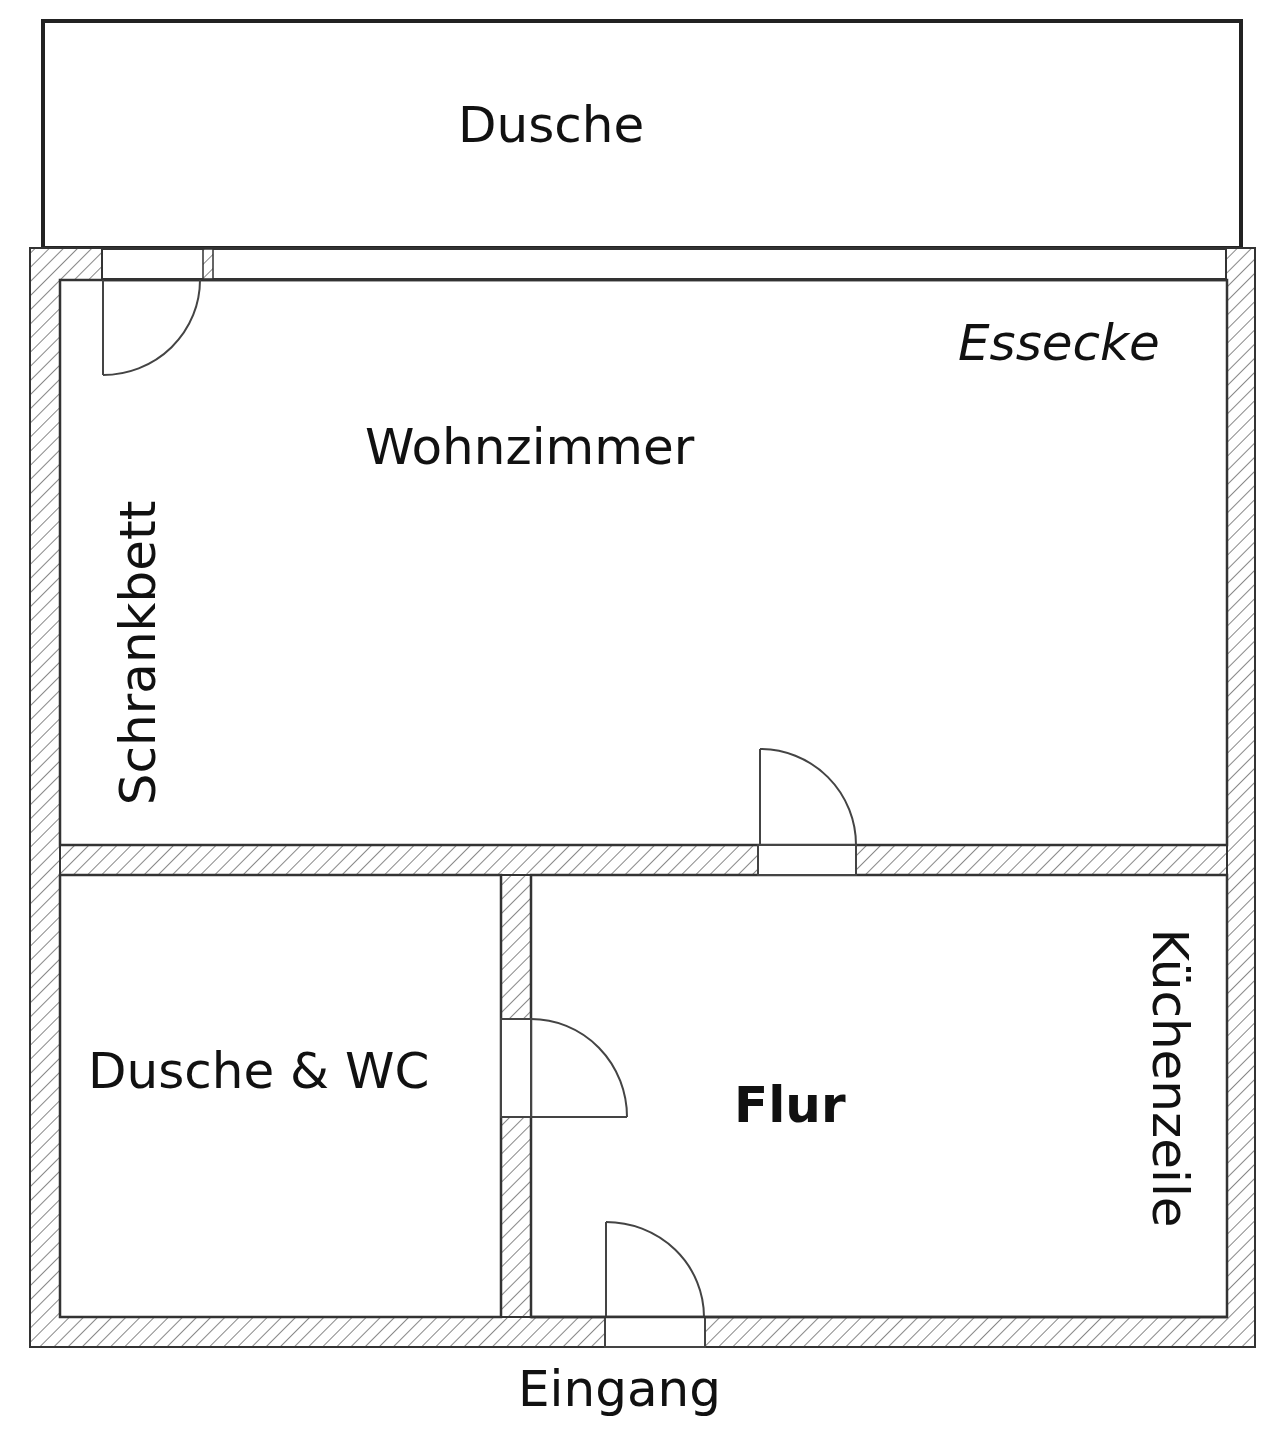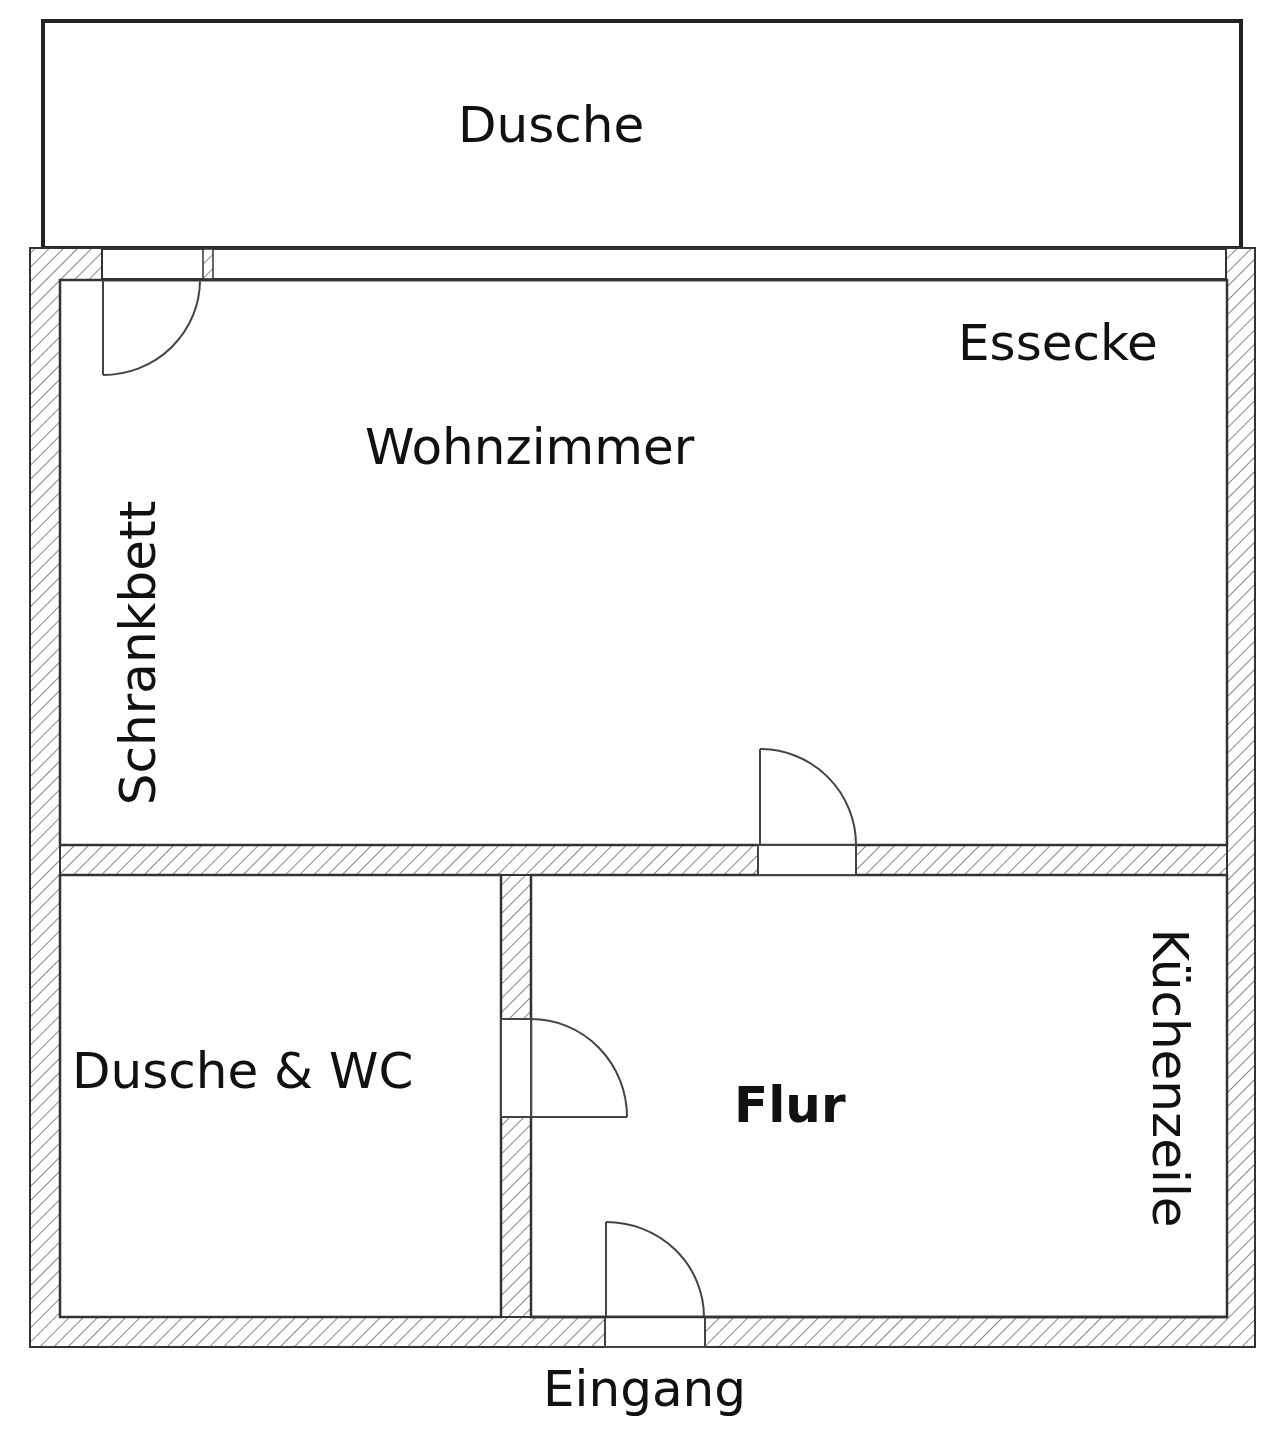--- a/index.html
+++ b/index.html
@@ -55,19 +55,19 @@
 
   <rect x="605" y="1317" width="100" height="30" fill="#fff" stroke="#444" stroke-width="2"></rect>
   <g fill="none" stroke="#444" stroke-width="2">
     <line x1="606" y1="1317" x2="606" y2="1222"></line>
     <path d="M606,1222 A98,95 0 0 1 704,1317"></path>
     <line x1="531" y1="1317" x2="1227" y2="1317" stroke="#333" stroke-width="2.5"></line>
   </g>
 </svg>
 
 <div class="label" style="left:458px; top:100px;">Dusche</div>
-<div class="label" style="left:958px; top:318px;">Essecke</div>
+<div class="label" style="left:958px; top:318px;font-style:italic;">Essecke</div>
 <div class="label" style="left:365px; top:422px;text-align:right;">Wohnzimmer</div>
 <div class="label rot-ccw" style="left:-46px; top:628px; width:368px; text-align:center;">Schrankbett</div>
-<div class="label" style="left:72px; top:1046px;text-align:center;">Dusche &amp; WC</div>
+<div class="label" style="left:88px; top:1046px;text-align:center;">Dusche &amp; WC</div>
 <div class="label" style="left:734px; top:1080px;font-weight:bold;">Flur</div>
 <div class="label rot-cw" style="left:990px; top:1053px; width:360px; text-align:center;">Küchenzeile</div>
-<div class="label" style="left:543px; top:1364px;">Eingang</div>
+<div class="label" style="left:518px; top:1364px;">Eingang</div>
 
 </body></html>

